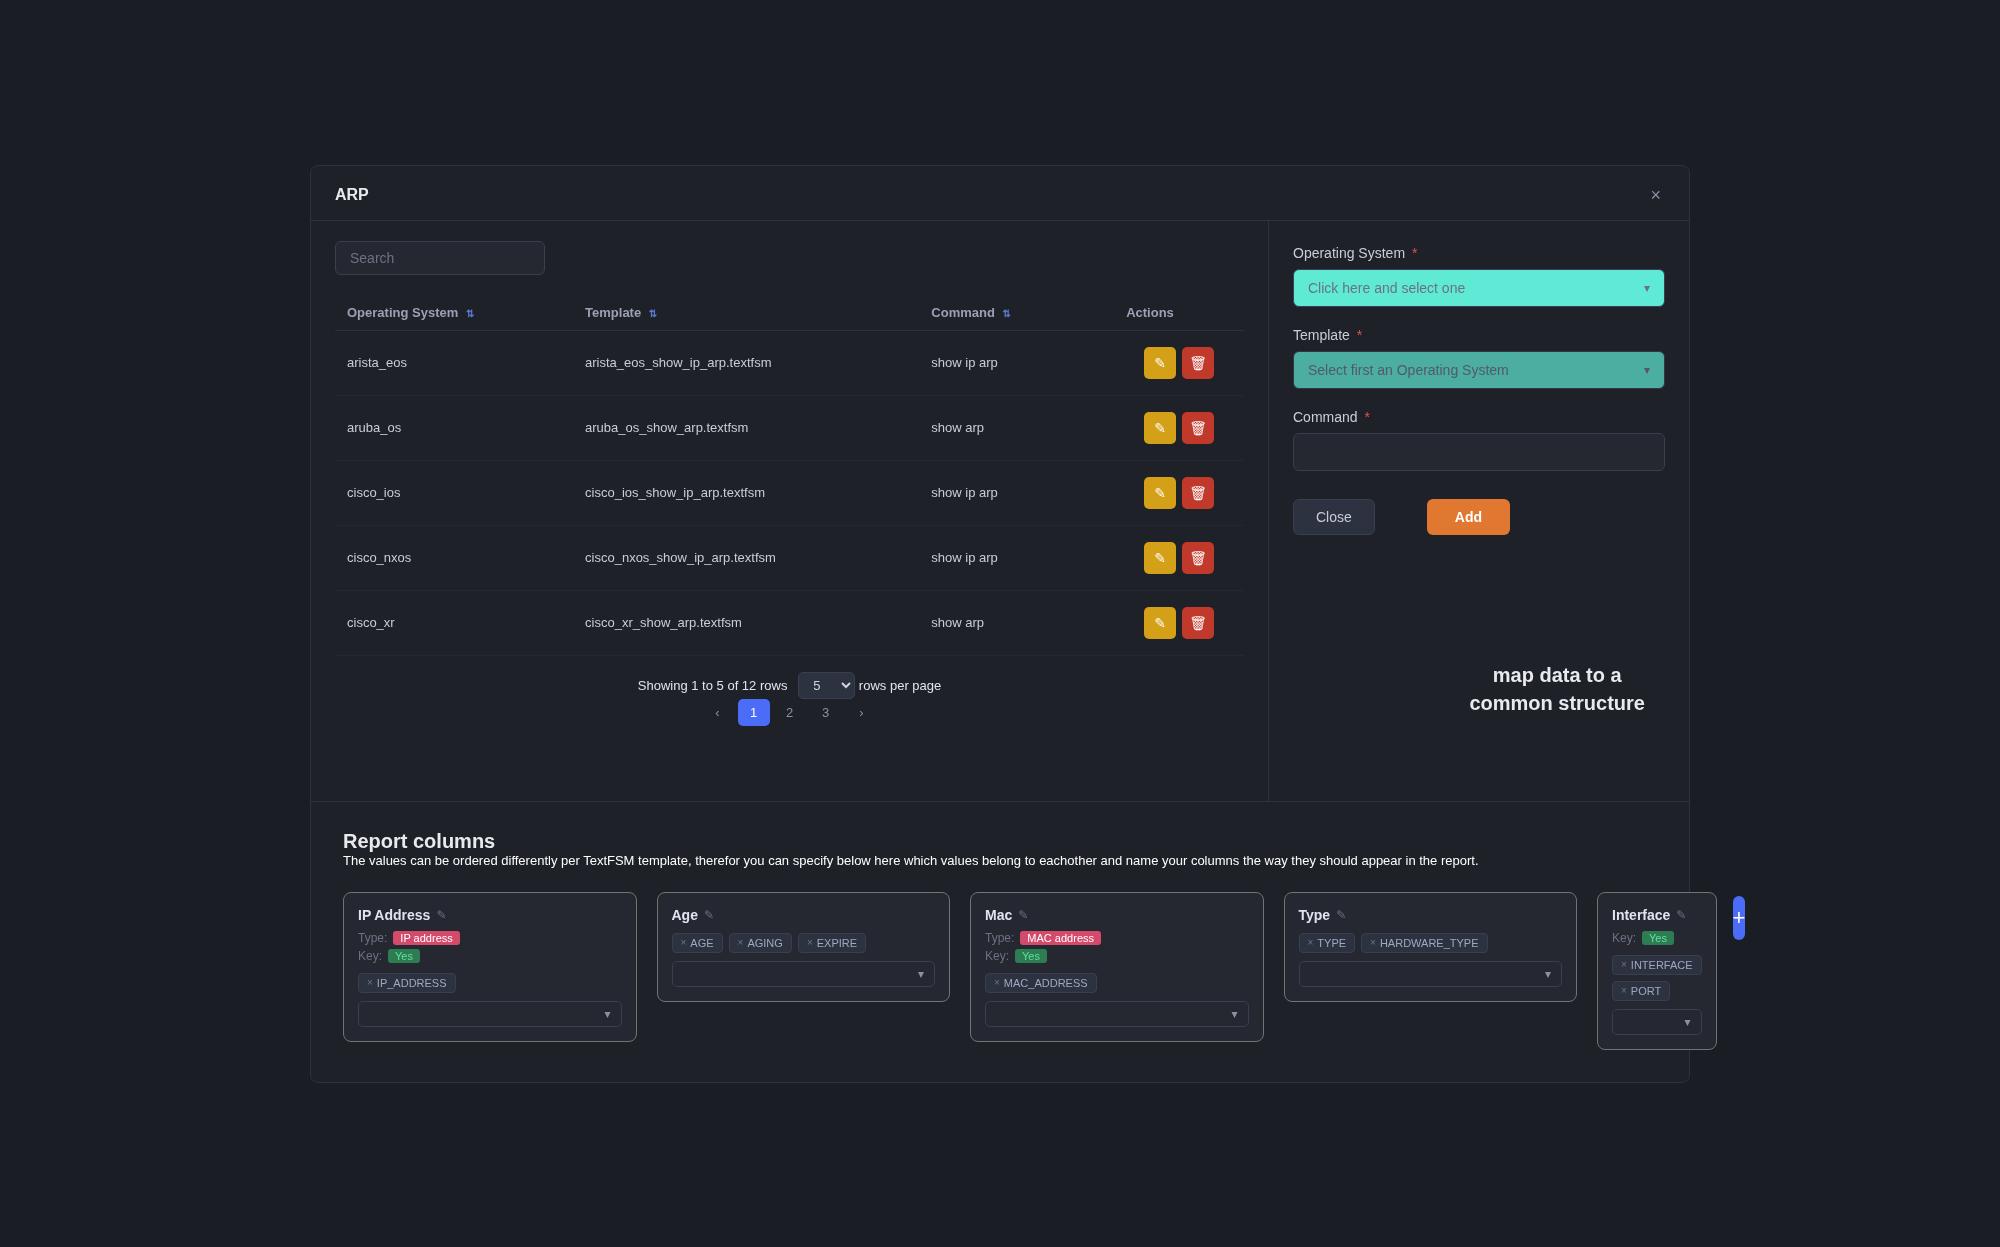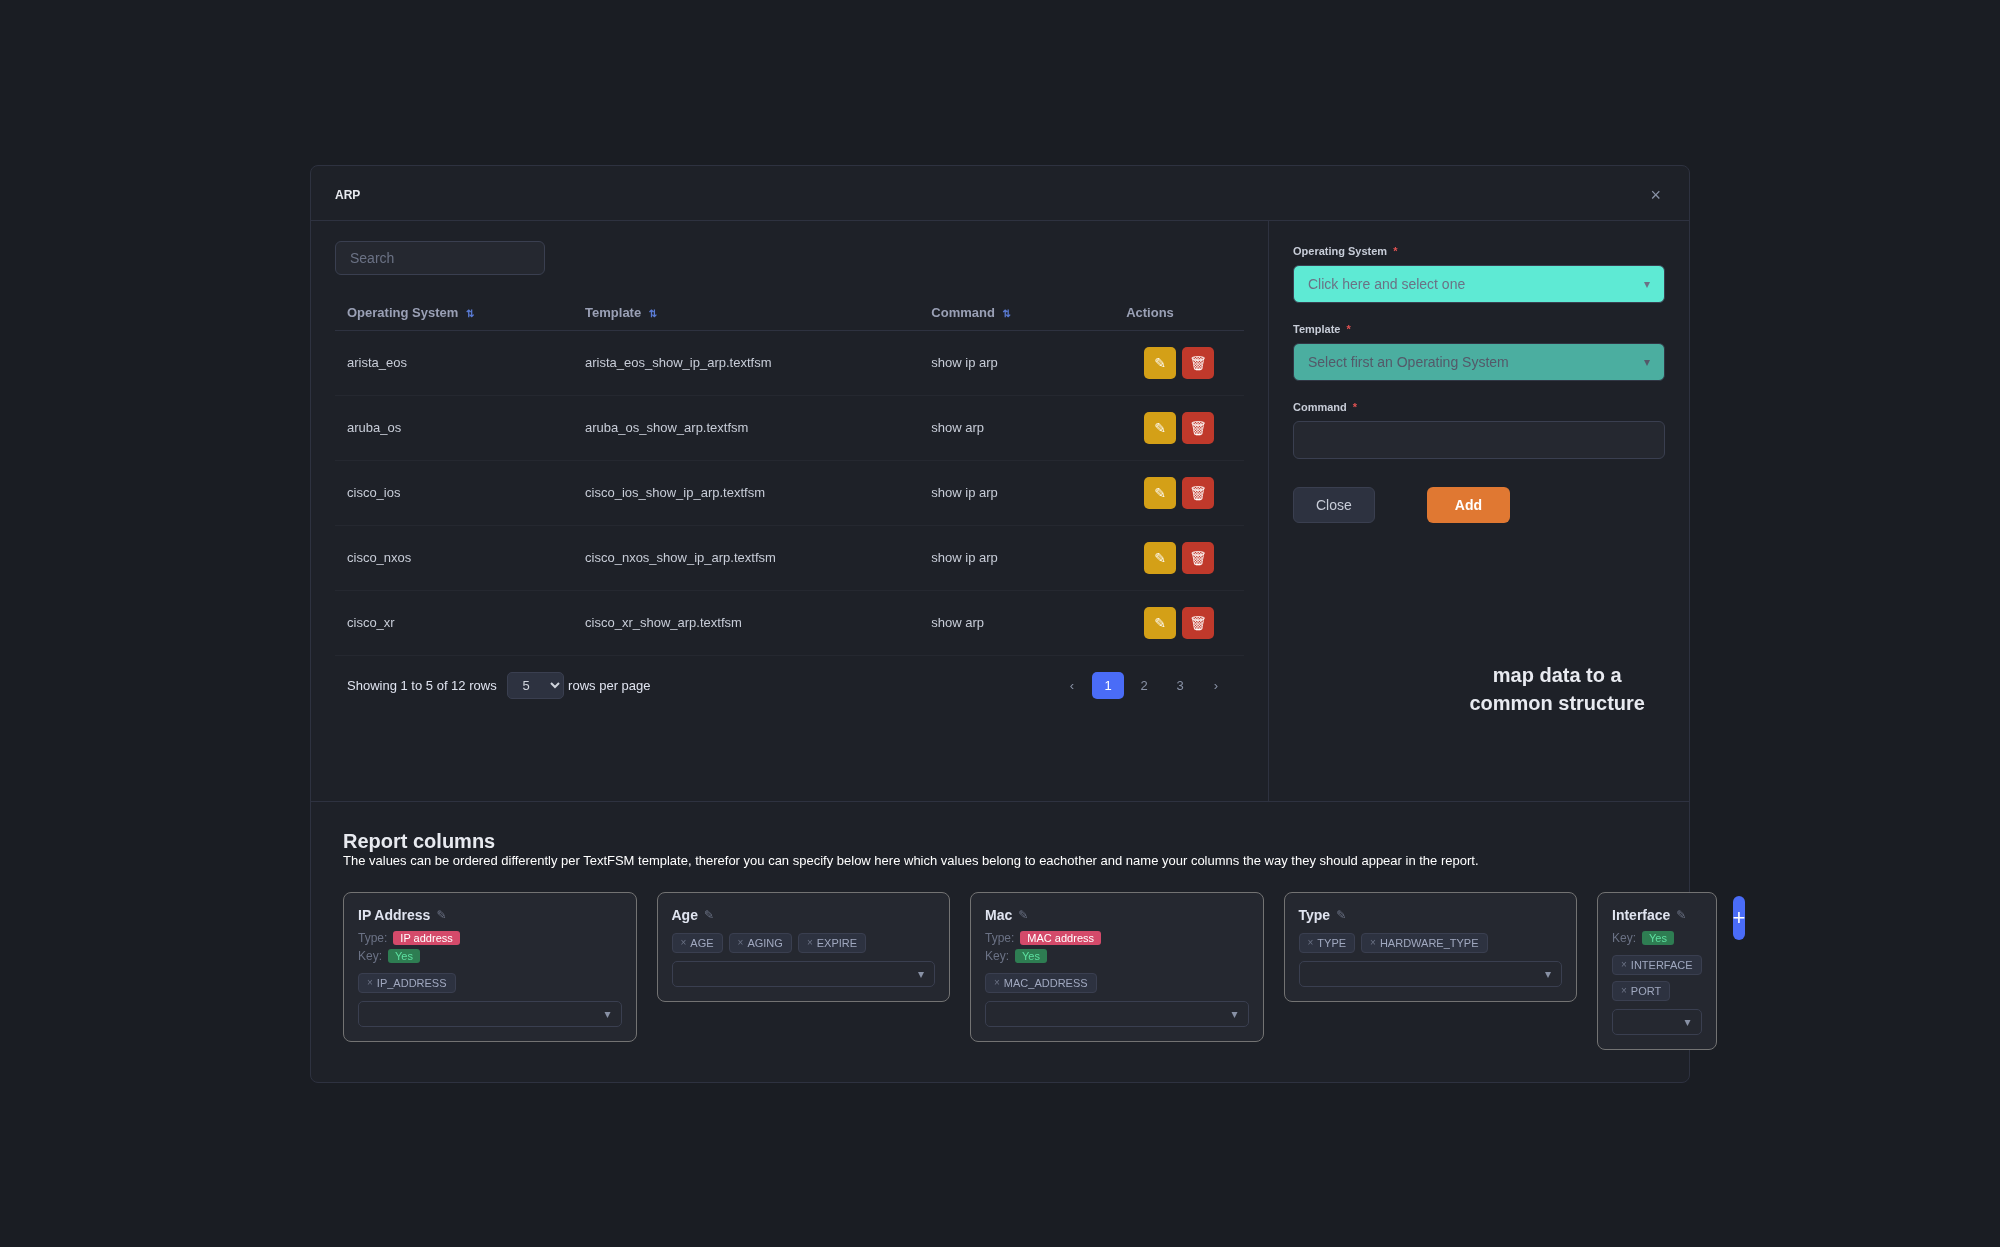--- a/index.html
+++ b/index.html
@@ -22,21 +22,21 @@
       position: relative;
     }
     .modal-header {
       display: flex;
       align-items: center;
       justify-content: space-between;
       padding: 16px 24px 12px;
       border-bottom: 1px solid #2e3240;
     }
     .modal-title {
-      font-size: 12px;
+      font-size: 16px;
       font-weight: 600;
       color: #e8eaf0;
     }
     .close-icon-btn {
       background: none;
       border: none;
       color: #8891a5;
       cursor: pointer;
       font-size: 18px;
       padding: 4px;
@@ -135,20 +135,21 @@
       color: white;
       font-size: 14px;
     }
     .pagination-bar {
       display: flex;
       align-items: center;
       justify-content: space-between;
       padding: 16px 12px 4px;
       font-size: 13px;
       color: #8891a5;
+      flex-direction: column;
     }
     .showing-text span { color: #e0e4f0; font-weight: 500; }
     .rows-select {
       background: #2d3240;
       border: 1px solid #3a3f50;
       border-radius: 5px;
       color: #d0d4dc;
       padding: 4px 10px;
       font-size: 13px;
       cursor: pointer;
@@ -179,22 +180,22 @@
       display: flex;
       flex-direction: column;
       gap: 20px;
     }
     .form-group {
       display: flex;
       flex-direction: column;
       gap: 8px;
     }
     .form-label {
-      font-size: 11px;
-      font-weight: 700;
+      font-size: 14px;
+      font-weight: 400;
       color: #c8cdd8;
     }
     .required-star {
       color: #e05252;
       margin-left: 3px;
     }
     .select-dropdown {
       background: #5eead4;
       border: 1px solid #3a3f50;
       border-radius: 6px;

